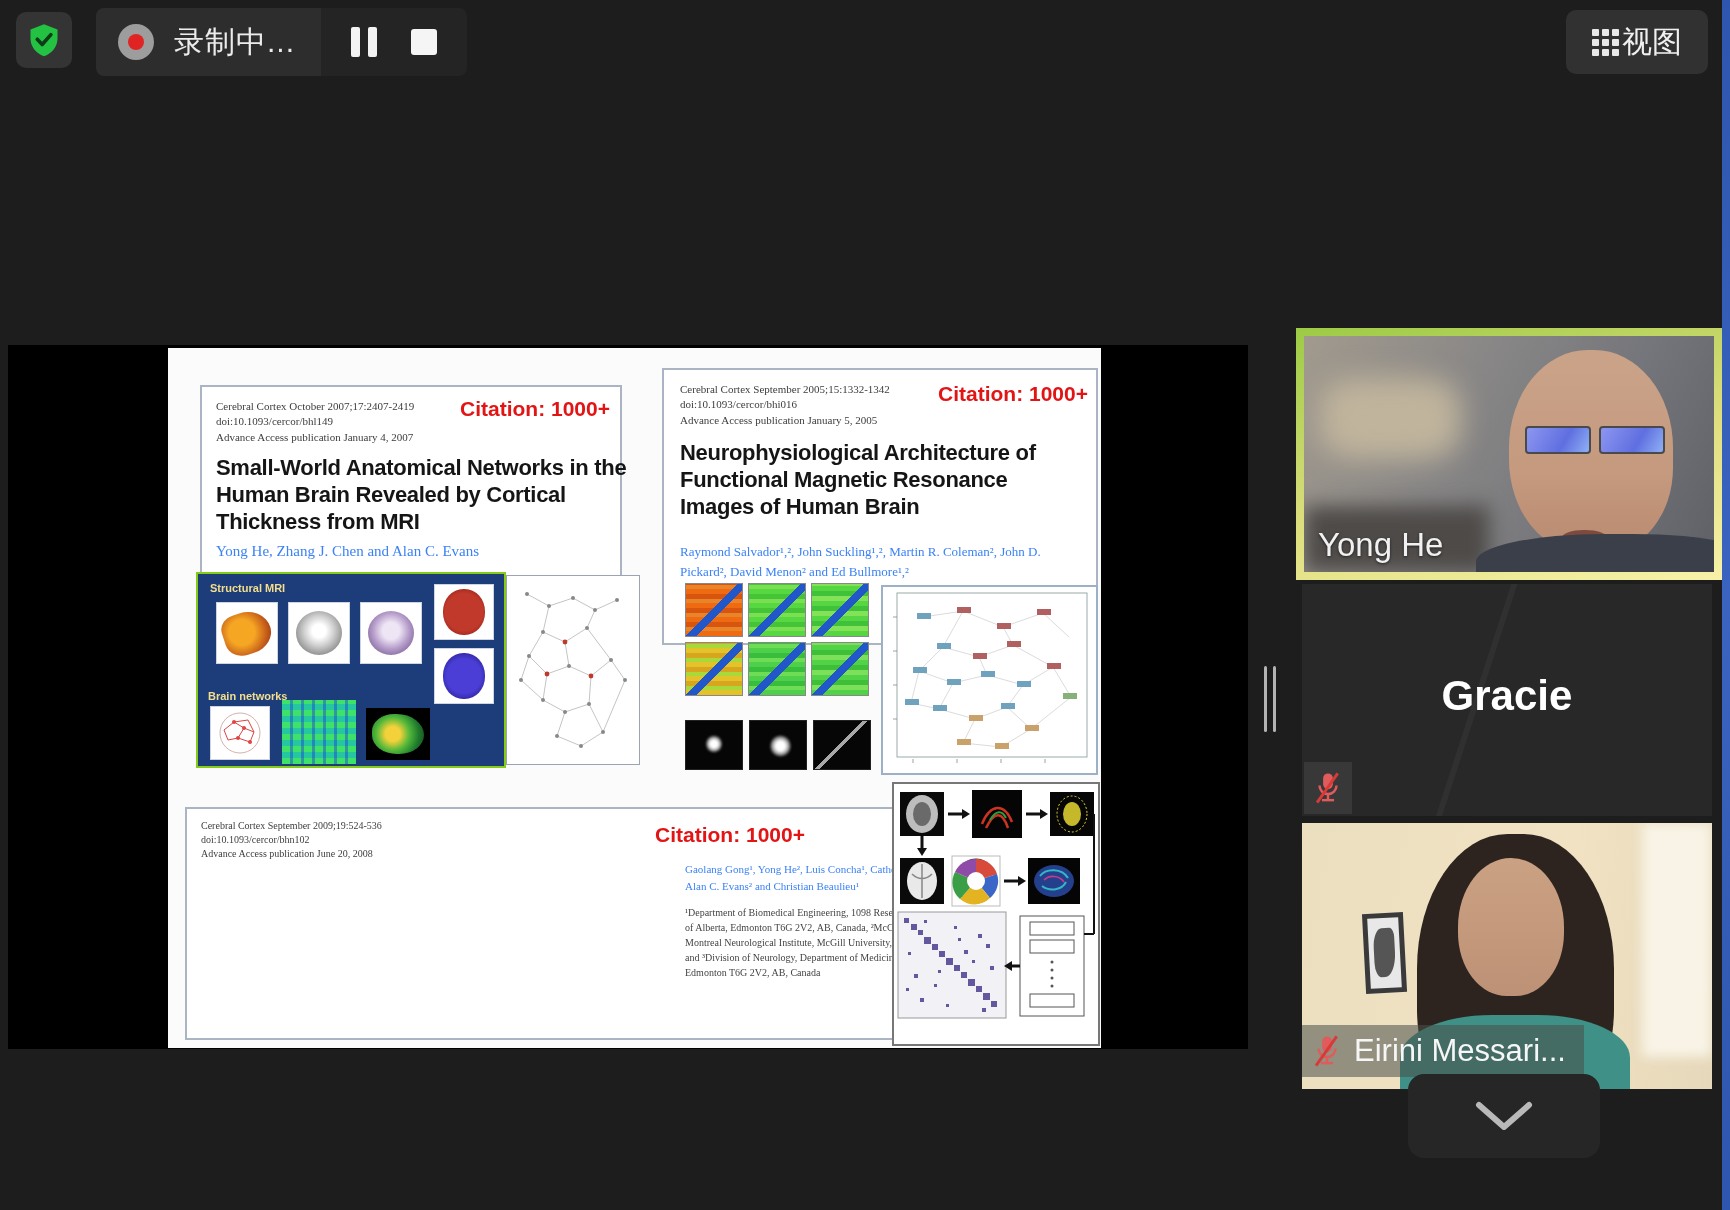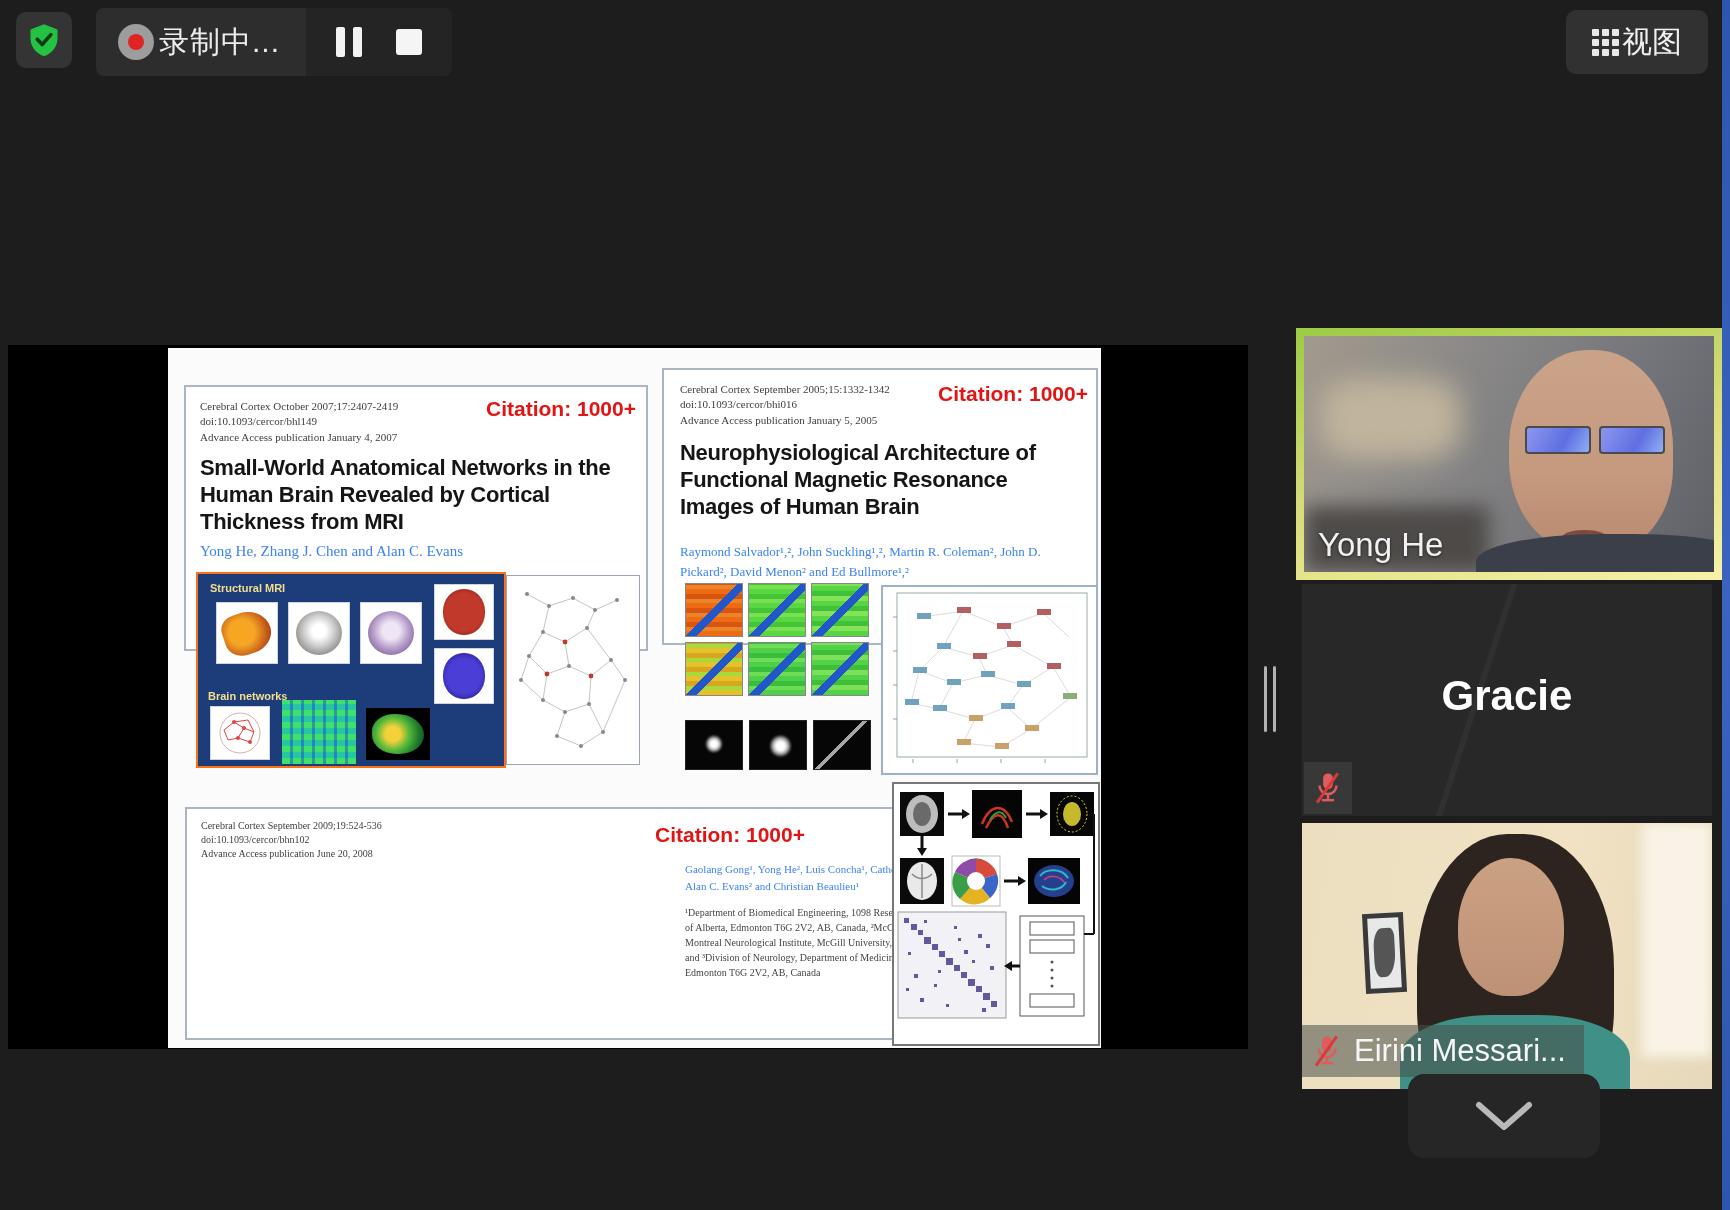--- a/index.html
+++ b/index.html
@@ -3,21 +3,21 @@
 <meta charset="utf-8">
 <style>
   * { margin:0; padding:0; box-sizing:border-box; }
   html,body { width:1730px; height:1210px; overflow:hidden; }
   body { background:#1d1d1d; font-family:"Liberation Sans", sans-serif; position:relative; }
 
   
   .shield-btn { position:absolute; left:16px; top:12px; width:56px; height:56px;
     background:#343434; border-radius:10px; display:flex; align-items:center; justify-content:center; }
   .rec-pill { position:absolute; left:96px; top:8px; height:68px; display:flex; border-radius:8px; overflow:hidden; }
-  .rec-pill .seg-a { background:#2d2d2d; display:flex; align-items:center; gap:5px; padding:0 26px 0 22px; }
+  .rec-pill .seg-a { background:#2d2d2d; display:flex; align-items:center; gap:20px; padding:0 26px 0 22px; }
   .rec-pill .seg-b { background:#242424; display:flex; align-items:center; gap:34px; padding:0 30px; }
   .rec-dot-outer { width:36px; height:36px; border-radius:50%; background:#9d9d9d; display:flex; align-items:center; justify-content:center; }
   .rec-dot-inner { width:16px; height:16px; border-radius:50%; background:#e02424; }
   .rec-label { color:#ececec; font-size:30px; letter-spacing:1px; }
   .pause-icon { display:flex; gap:8px; }
   .pause-icon i { display:block; width:9px; height:30px; background:#f3f3f3; border-radius:2px; }
   .stop-icon { width:26px; height:26px; background:#f5f5f5; border-radius:3px; }
   .view-btn { position:absolute; left:1566px; top:10px; width:142px; height:64px; background:#313131;
     border-radius:10px; display:flex; align-items:center; justify-content:center; gap:3px; }
   .grid-icon { display:grid; grid-template-columns:repeat(3,7px); grid-template-rows:repeat(3,7px); gap:3px; }
@@ -31,21 +31,21 @@
   .slide { position:absolute; left:160px; top:3px; width:933px; height:700px; background:#fbfbfb; }
 
   .paper-card { position:absolute; background:#fff; border:2px solid #aab4c3; }
   .meta { font-family:"Liberation Serif", serif; color:#3d3d3d; line-height:1.4; }
   .citation { font-weight:bold; color:#e21414; font-family:"Liberation Sans", sans-serif; }
   .paper-title { font-weight:bold; color:#151515; letter-spacing:-0.3px; line-height:1.22; }
   .authors { font-family:"Liberation Serif", serif; color:#3b82f6; }
   .affil { font-family:"Liberation Serif", serif; color:#444; line-height:1.5; }
 
   
-  .fig1-navy { position:absolute; left:28px; top:224px; width:310px; height:196px; background:#1d3d7a; border:2px solid #f97316; }
+  .fig1-navy { position:absolute; left:28px; top:224px; width:310px; height:196px; background:#1d3d7a; border:2px solid #84cc16; }
   .fig1-label { position:absolute; color:#f4de8d; font-size:11px; font-weight:bold; }
   .thumb { position:absolute; background:#fff; border:1px solid #cdd5e2; display:flex; align-items:center; justify-content:center; }
   .brain { border-radius:50%; }
   .fig1-net { position:absolute; left:338px; top:227px; width:134px; height:190px; background:#fff; border:1px solid #9aa4b4; }
 
   
   .fig2-heat { position:absolute; left:517px; top:235px; width:188px; height:118px; display:grid;
     grid-template-columns:repeat(3,58px); grid-template-rows:repeat(2,54px); gap:5px; }
   .heat { position:relative; border:1px solid #888; overflow:hidden; }
   .heat .diag { position:absolute; left:-12%; top:-12%; width:130%; height:130%;
@@ -143,21 +143,21 @@
       <i></i>
     </span>
   <span class="view-label">视图</span>
 </div>
 
 <div class="edge-strip"></div>
 
 <div class="screenshare">
   <div class="slide">
 
-    <div class="paper-card" style="left:16px; top:37px; width:464px; height:266px;">
+    <div class="paper-card" style="left:32px; top:37px; width:422px; height:266px;">
       <div class="abs meta" style="left:14px; top:12px; width:250px; font-size:11px;">
         <div>Cerebral Cortex October 2007;17:2407-2419</div>
         <div>doi:10.1093/cercor/bhl149</div>
         <div>Advance Access publication January 4, 2007</div>
       </div>
       <div class="abs citation" style="right:10px; top:10px; font-size:21px;">Citation: 1000+</div>
       <div class="abs paper-title" style="left:14px; top:68px; width:428px; font-size:22px;">Small-World Anatomical Networks in the Human Brain Revealed by Cortical Thickness from MRI</div>
       <div class="abs authors" style="left:14px; top:156px; font-size:15px;">Yong He, Zhang J. Chen and Alan C. Evans</div>
     </div>
 

